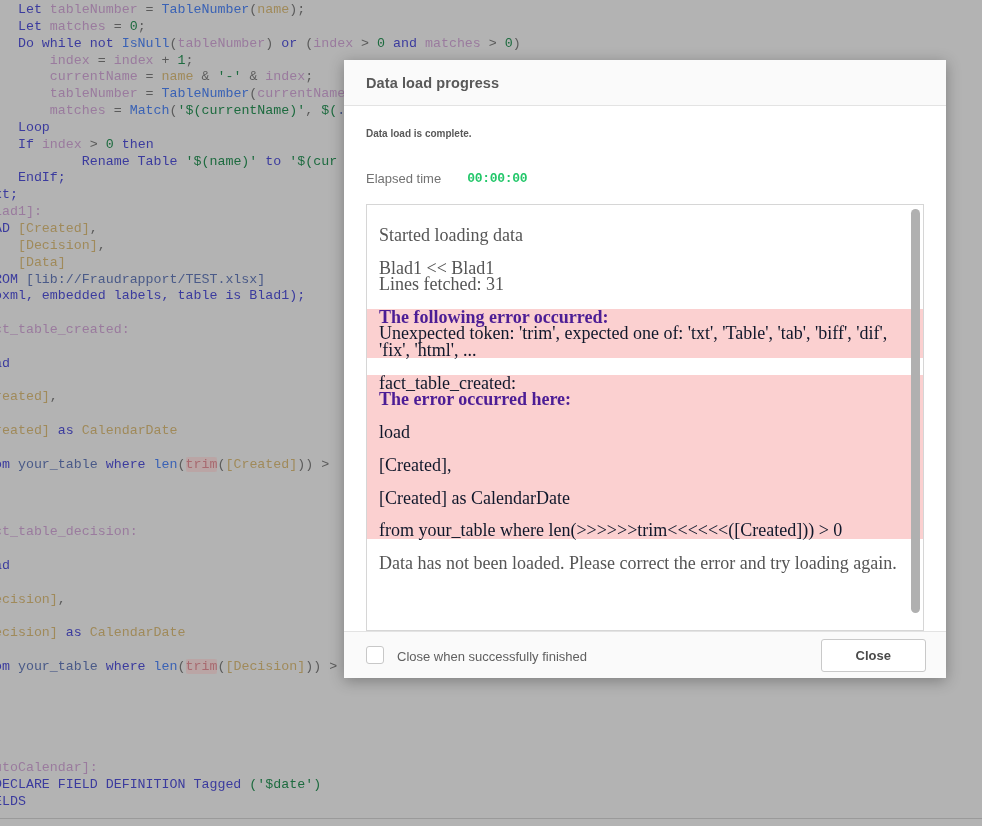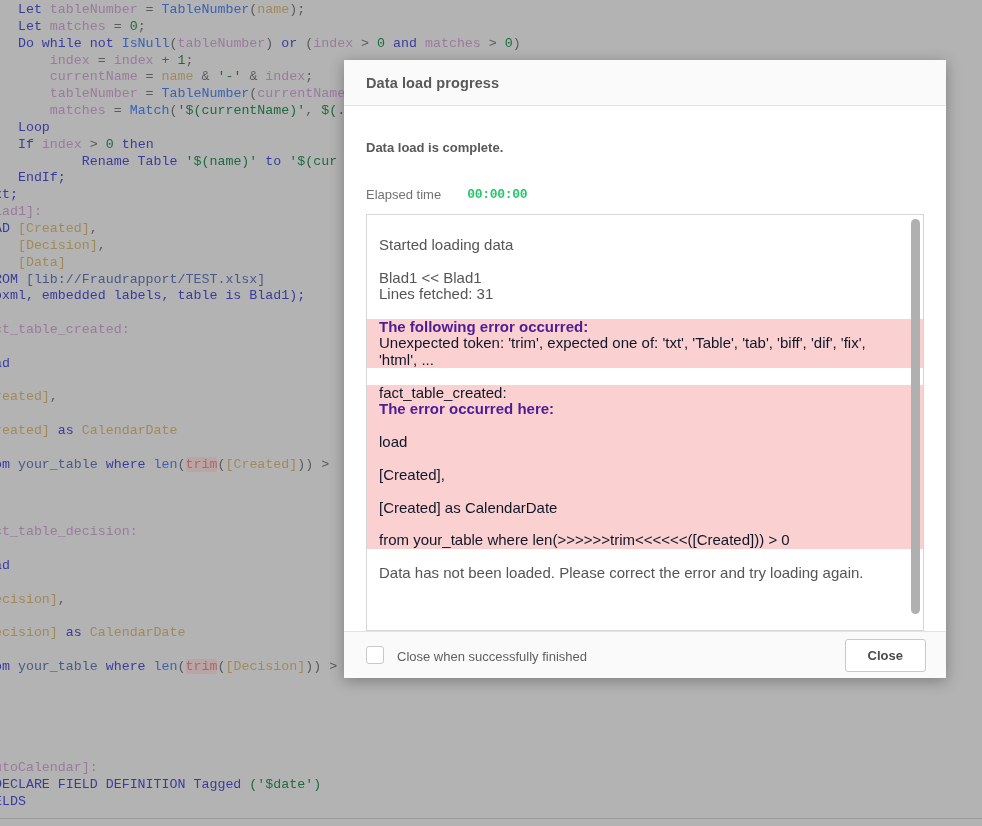--- a/index.html
+++ b/index.html
@@ -87,30 +87,30 @@
   }
   #dialog-body {
     flex: 1;
     padding: 22px 22px 0 22px;
     box-sizing: border-box;
     display: flex;
     flex-direction: column;
     min-height: 0;
   }
   #status-message {
-    font-size: 13px;
+    font-size: 10px;
     font-weight: bold;
     color: #595959;
-    margin: 12px 0 0 0;
+    margin: 0 0 0 0;
   }
   #elapsed-row {
     display: flex;
     align-items: flex-start;
     margin-top: 32px;
-    margin-bottom: 12px;
+    margin-bottom: 18px;
   }
   #elapsed-label {
     font-size: 13px;
     color: #727272;
   }
   #elapsed-value {
     font-family: "Liberation Mono", monospace;
     font-size: 13px;
     font-weight: bold;
     color: #23c76a;
@@ -128,22 +128,22 @@
     overflow: hidden;
   }
   #log-scroll {
     position: absolute;
     left: 0; top: 0; right: 0; bottom: 0;
     overflow: hidden;
     padding: 22px 0 12px 0;
     box-sizing: border-box;
   }
   .log-line {
-    font-family: Liberation Sans, sans-serif;
-    font-size: 15px;
+    font-family: Liberation Serif, serif;
+    font-size: 18px;
     line-height: 16.4px;
     color: #555555;
     white-space: pre-wrap;
     word-break: break-word;
     padding: 0 26px 0 12px;
   }
   .log-line.blank { color: transparent; }
   .log-line.err {
     background: #fbd0d0;
     color: #0f172a;
@@ -201,21 +201,21 @@
     color: #606060;
   }
   #close-button {
     border: 1px solid #c9c9c9;
     border-radius: 3px;
     background: #ffffff;
     color: #4a4a4a;
     font-family: "Liberation Sans", sans-serif;
     font-size: 13px;
     font-weight: bold;
-    padding: 8px 22px;
+    padding: 8px 34px;
     cursor: pointer;
   }
 </style>
 </head>
 <body>
 
 <div id="editor-background">
   <div id="code-block"><span class="ln"><span class="t-plain">    </span><span class="t-key">Let </span><span class="t-var">tableNumber </span><span class="t-pun">= </span><span class="t-fn">TableNumber</span><span class="t-pun">(</span><span class="t-fld">name</span><span class="t-pun">);</span></span><span class="ln"><span class="t-plain">    </span><span class="t-key">Let </span><span class="t-var">matches </span><span class="t-pun">= </span><span class="t-num">0</span><span class="t-pun">;</span></span><span class="ln"><span class="t-plain">    </span><span class="t-key">Do while not </span><span class="t-fn">IsNull</span><span class="t-pun">(</span><span class="t-var">tableNumber</span><span class="t-pun">) </span><span class="t-key">or </span><span class="t-pun">(</span><span class="t-var">index </span><span class="t-pun">&gt; </span><span class="t-num">0 </span><span class="t-key">and </span><span class="t-var">matches </span><span class="t-pun">&gt; </span><span class="t-num">0</span><span class="t-pun">)</span></span><span class="ln"><span class="t-plain">        </span><span class="t-var">index </span><span class="t-pun">= </span><span class="t-var">index </span><span class="t-pun">+ </span><span class="t-num">1</span><span class="t-pun">;</span></span><span class="ln"><span class="t-plain">        </span><span class="t-var">currentName </span><span class="t-pun">= </span><span class="t-fld">name </span><span class="t-pun">&amp; </span><span class="t-str">'-' </span><span class="t-pun">&amp; </span><span class="t-var">index</span><span class="t-pun">;</span></span><span class="ln"><span class="t-plain">        </span><span class="t-var">tableNumber </span><span class="t-pun">= </span><span class="t-fn">TableNumber</span><span class="t-pun">(</span><span class="t-var">currentName</span><span class="t-pun">);</span></span><span class="ln"><span class="t-plain">        </span><span class="t-var">matches </span><span class="t-pun">= </span><span class="t-fn">Match</span><span class="t-pun">(</span><span class="t-str">'$(currentName)'</span><span class="t-pun">, </span><span class="t-str">$(</span><span class="t-plain">...</span></span><span class="ln"><span class="t-plain">    </span><span class="t-key">Loop</span></span><span class="ln"><span class="t-plain">    </span><span class="t-key">If </span><span class="t-var">index </span><span class="t-pun">&gt; </span><span class="t-num">0 </span><span class="t-key">then</span></span><span class="ln"><span class="t-plain">            </span><span class="t-key">Rename Table </span><span class="t-str">'$(name)' </span><span class="t-key">to </span><span class="t-str">'$(cur</span></span><span class="ln"><span class="t-plain">    </span><span class="t-key">EndIf;</span></span><span class="ln"><span class="t-key">ext;</span></span><span class="ln"><span class="t-var">Blad1]:</span></span><span class="ln"><span class="t-key">OAD </span><span class="t-fld">[Created]</span><span class="t-pun">,</span></span><span class="ln"><span class="t-plain">    </span><span class="t-fld">[Decision]</span><span class="t-pun">,</span></span><span class="ln"><span class="t-plain">    </span><span class="t-fld">[Data]</span></span><span class="ln"><span class="t-key">FROM </span><span class="t-plain">[lib://Fraudrapport/TEST.xlsx]</span></span><span class="ln"><span class="t-key">ooxml, embedded labels, table is Blad1);</span></span><span class="ln"> </span><span class="ln"><span class="t-var">act_table_created:</span></span><span class="ln"> </span><span class="ln"><span class="t-key">oad</span></span><span class="ln"> </span><span class="ln"><span class="t-fld">Created]</span><span class="t-pun">,</span></span><span class="ln"> </span><span class="ln"><span class="t-fld">Created] </span><span class="t-key">as </span><span class="t-fld">CalendarDate</span></span><span class="ln"> </span><span class="ln"><span class="t-key">rom </span><span class="t-plain">your_table </span><span class="t-key">where </span><span class="t-fn">len</span><span class="t-pun">(</span><span class="t-err">trim</span><span class="t-pun">(</span><span class="t-fld">[Created]</span><span class="t-pun">)) </span><span class="t-pun">&gt; </span></span><span class="ln"> </span><span class="ln"> </span><span class="ln"> </span><span class="ln"><span class="t-var">act_table_decision:</span></span><span class="ln"> </span><span class="ln"><span class="t-key">oad</span></span><span class="ln"> </span><span class="ln"><span class="t-fld">Decision]</span><span class="t-pun">,</span></span><span class="ln"> </span><span class="ln"><span class="t-fld">Decision] </span><span class="t-key">as </span><span class="t-fld">CalendarDate</span></span><span class="ln"> </span><span class="ln"><span class="t-key">rom </span><span class="t-plain">your_table </span><span class="t-key">where </span><span class="t-fn">len</span><span class="t-pun">(</span><span class="t-err">trim</span><span class="t-pun">(</span><span class="t-fld">[Decision]</span><span class="t-pun">)) </span><span class="t-pun">&gt; </span><span class="t-num">0</span><span class="t-pun">;</span></span><span class="ln"> </span><span class="ln"> </span><span class="ln"> </span><span class="ln"> </span><span class="ln"> </span><span class="ln"><span class="t-var">autoCalendar]:</span></span><span class="ln"><span class="t-key"> DECLARE FIELD DEFINITION Tagged </span><span class="t-str">('$date')</span></span><span class="ln"><span class="t-key">IELDS</span></span></div>
   <div id="editor-rule"></div>
 </div>

